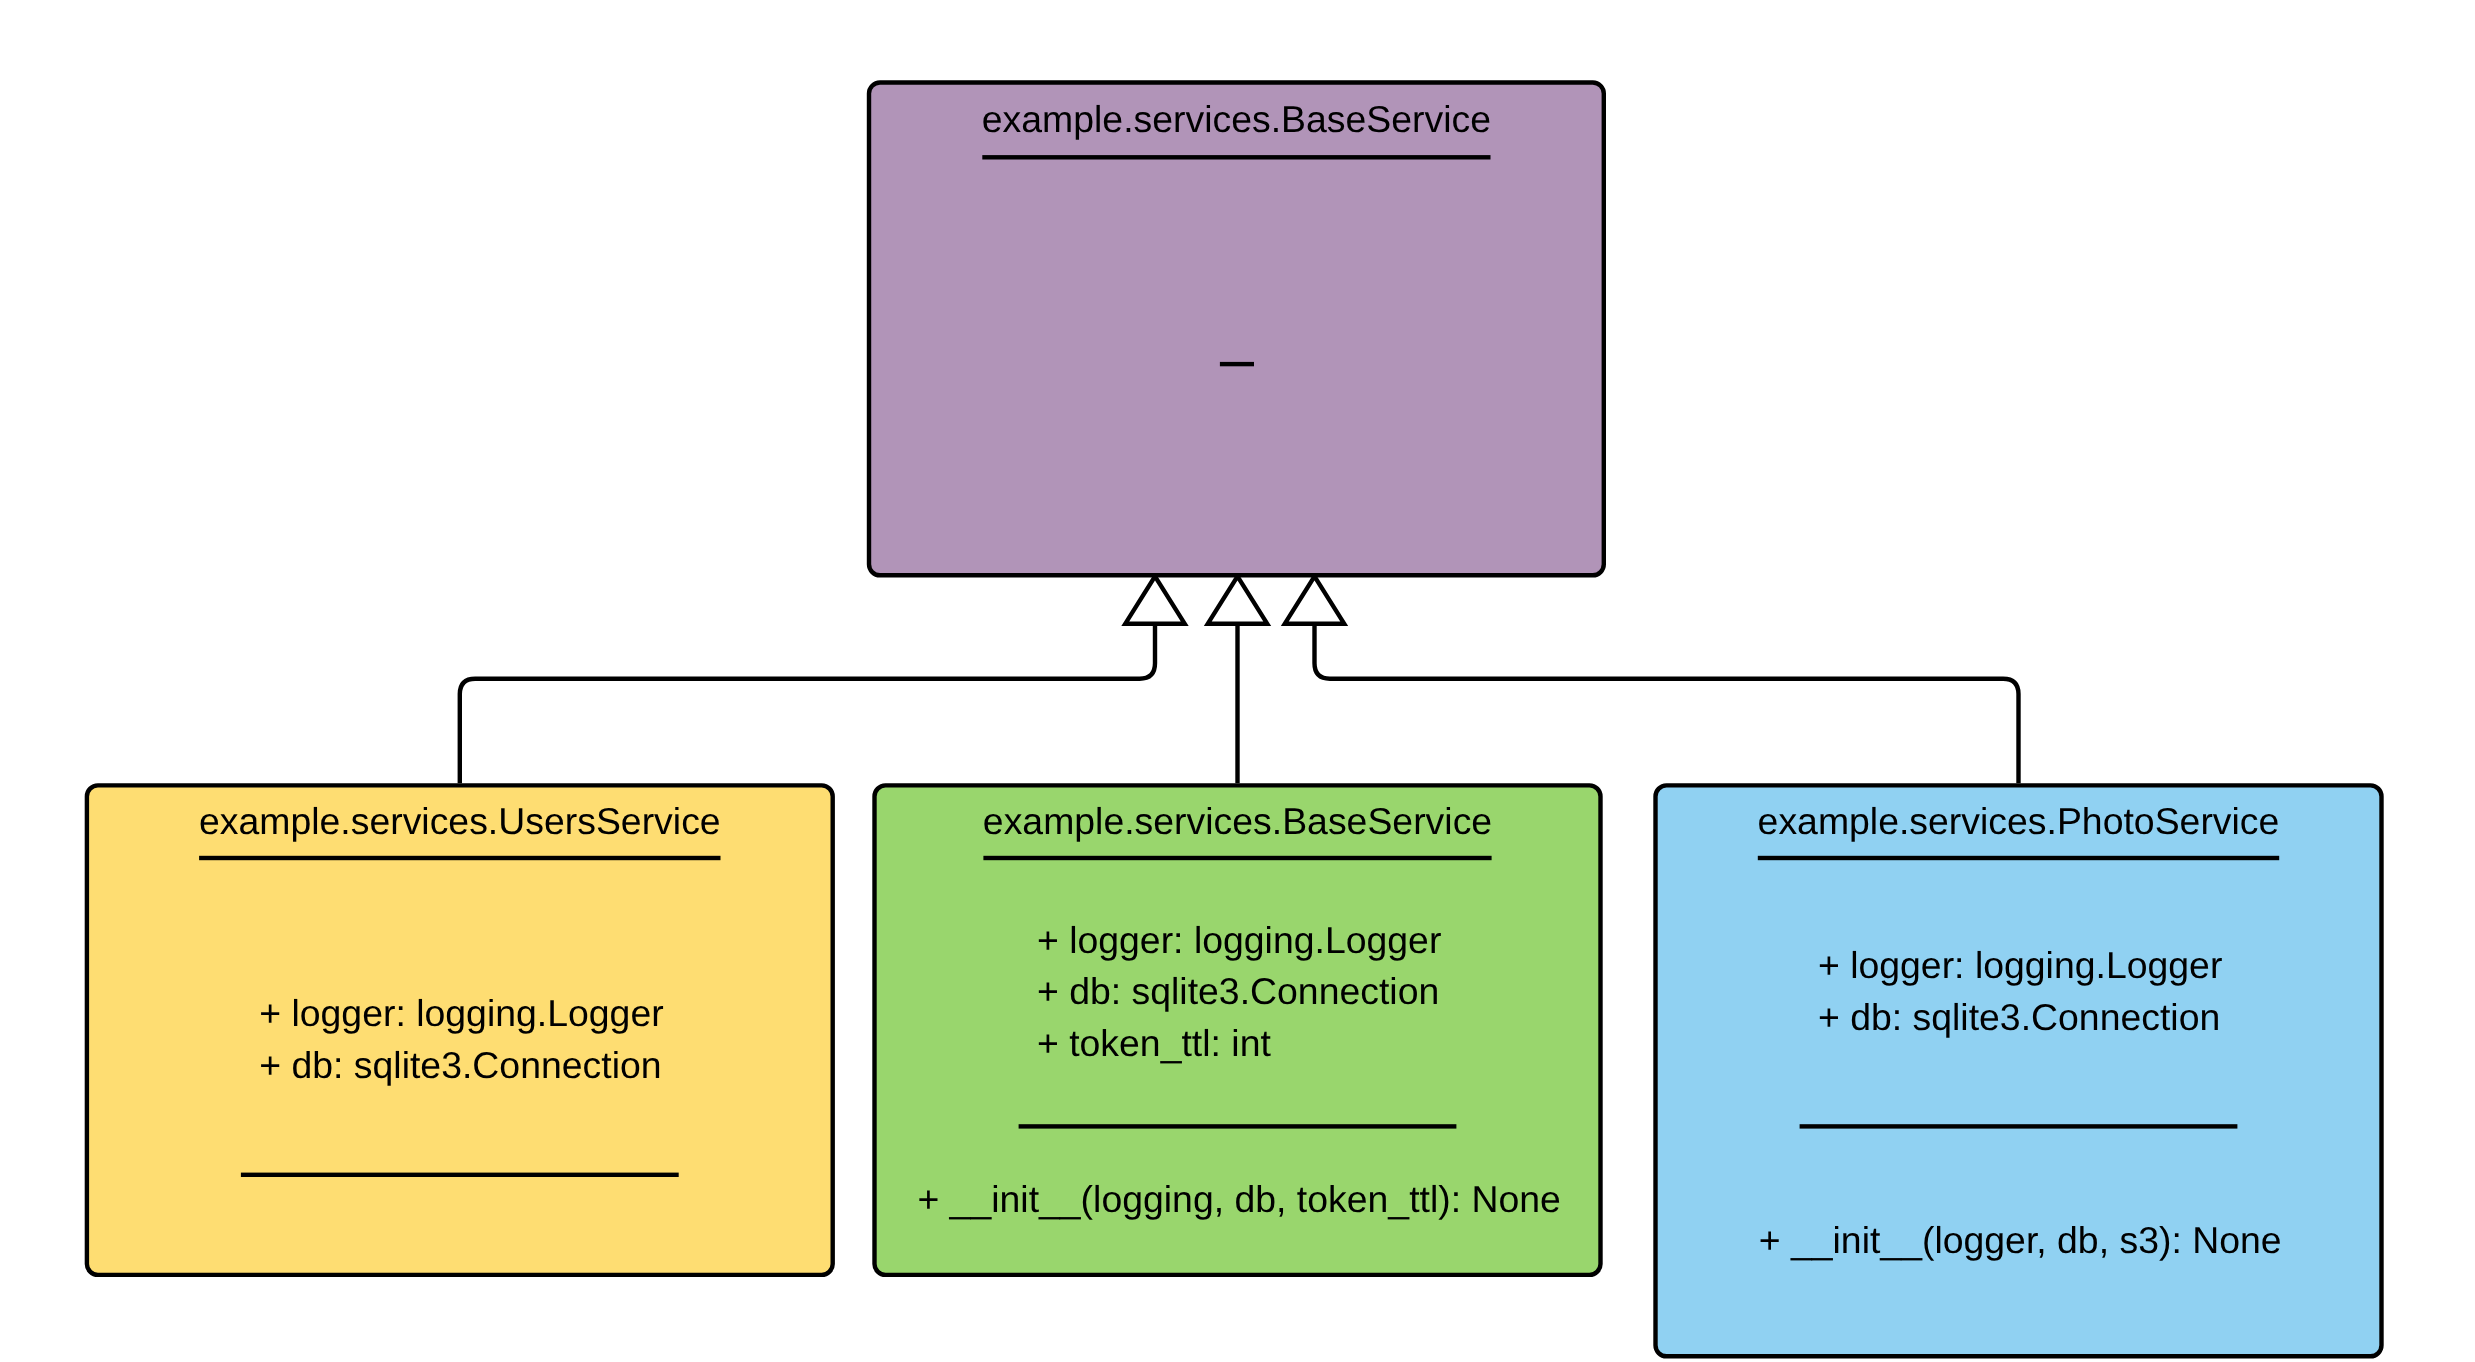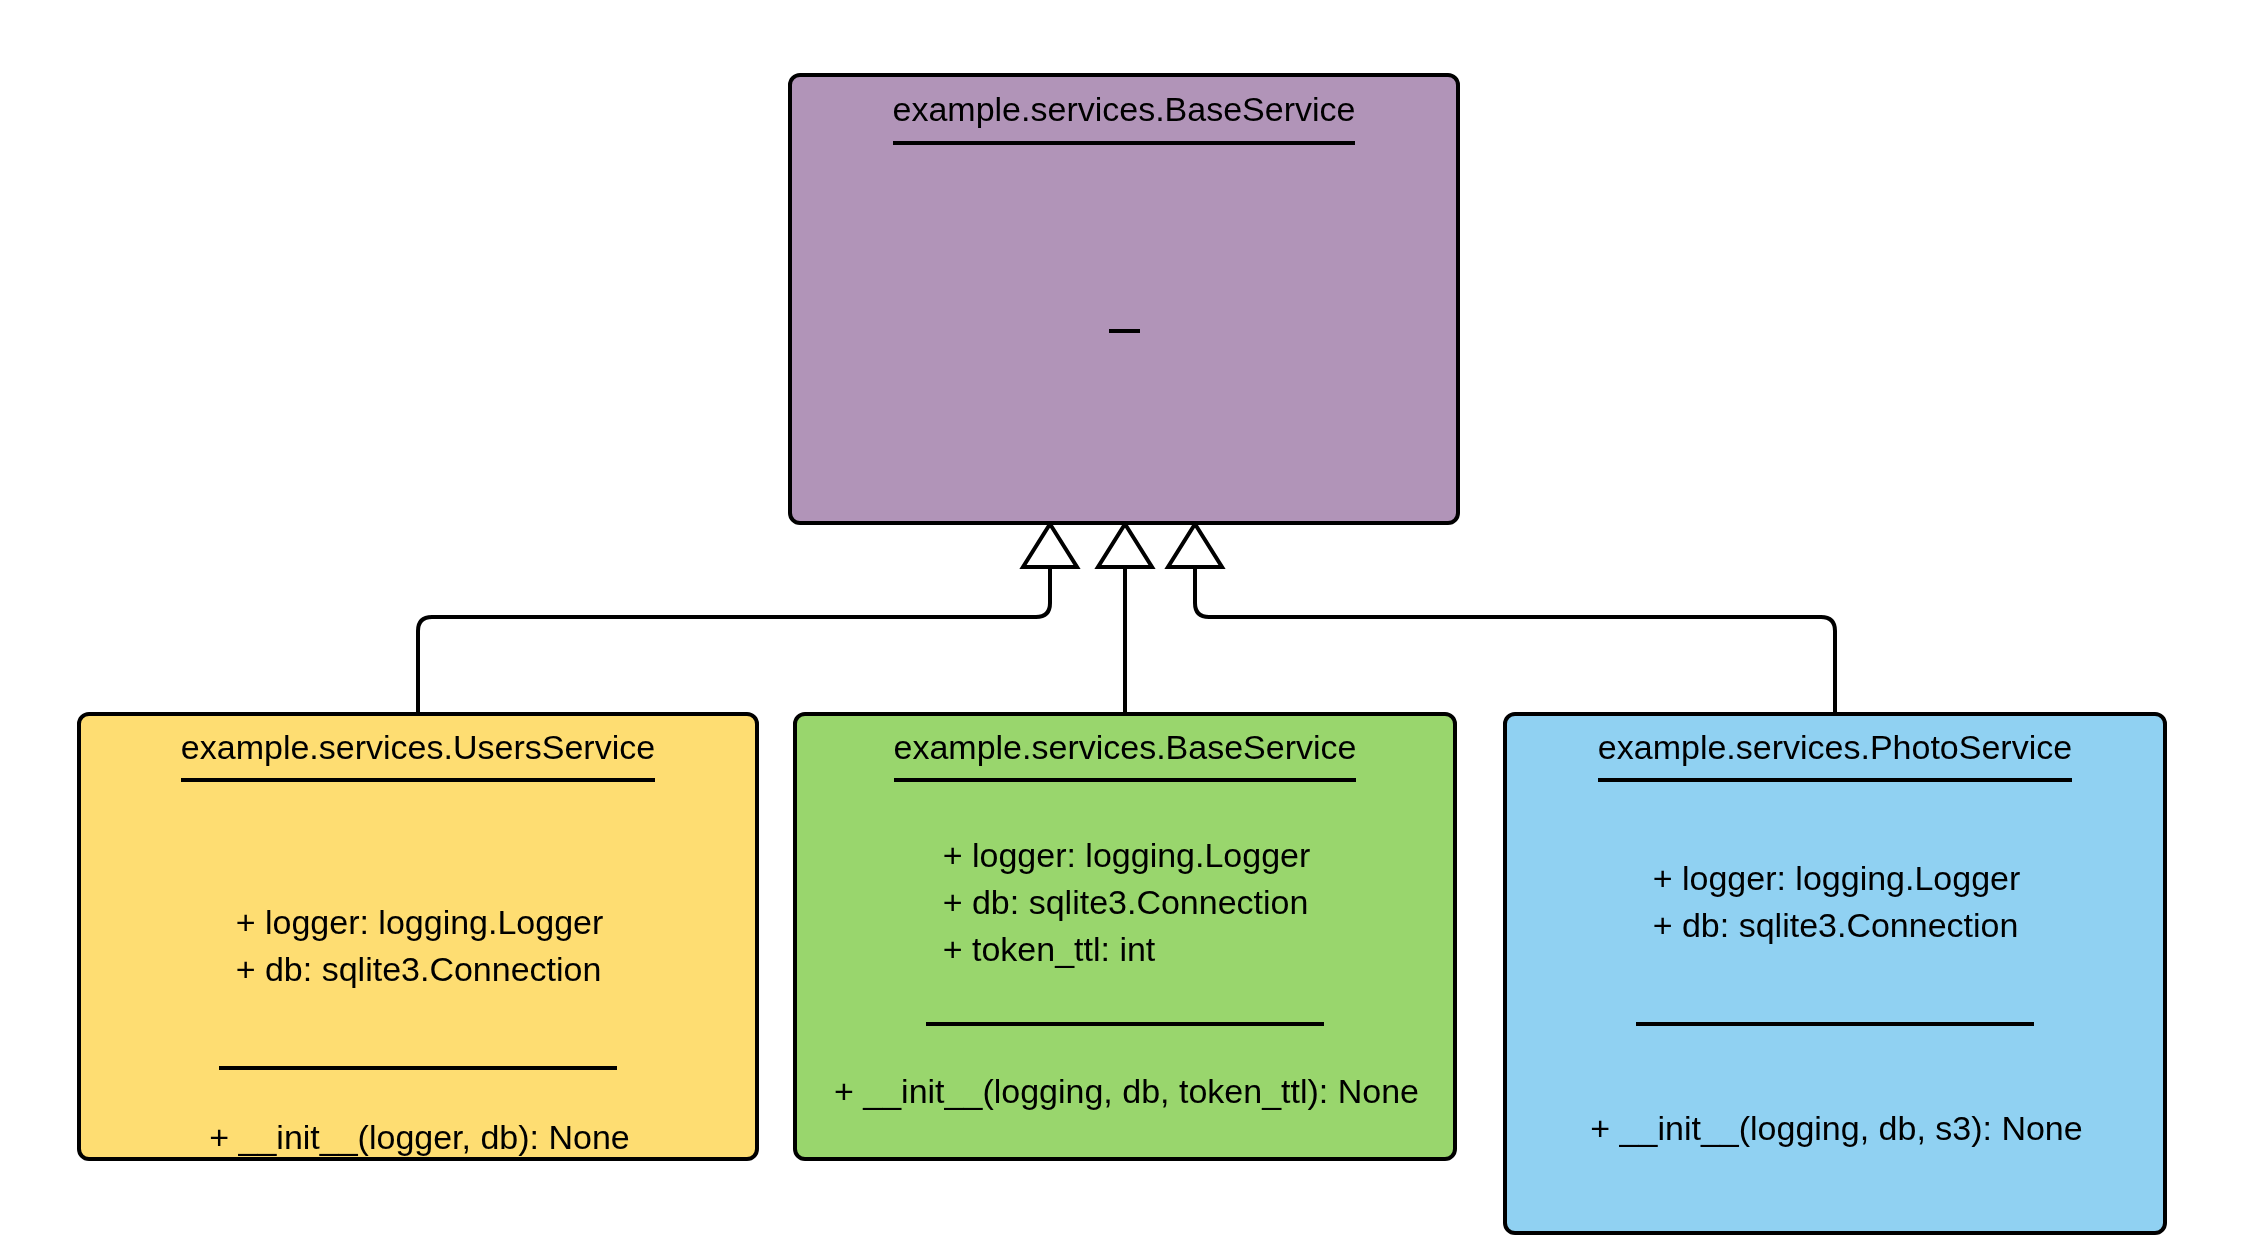--- a/index.html
+++ b/index.html
@@ -107,23 +107,20 @@
   <div class="uml-attrs"></div>
   <div class="uml-methods"></div>
 </div>
 
 <div class="uml-class" id="box-users" style="background: rgb(254, 221, 114); gap: 44px;">
   <div class="uml-header">example.services.UsersService</div>
   <div class="uml-attrs">
     <div class="uml-line">+ logger: logging.Logger</div>
     <div class="uml-line">+ db: sqlite3.Connection</div>
   </div>
-  <div class="uml-methods">
-    <div class="uml-line">+ __init__(logger, db): None</div>
-  </div>
 </div>
 
 <div class="uml-class" id="box-auth" style="background: rgb(153, 214, 109);">
   <div class="uml-header">example.services.BaseService</div>
   <div class="uml-attrs">
     <div class="uml-line">+ logger: logging.Logger</div>
     <div class="uml-line">+ db: sqlite3.Connection</div>
     <div class="uml-line">+ token_ttl: int</div>
   </div>
   <div class="uml-methods">
@@ -131,15 +128,15 @@
   </div>
 </div>
 
 <div class="uml-class" id="box-photo" style="background: rgb(144, 209, 242);">
   <div class="uml-header">example.services.PhotoService</div>
   <div class="uml-attrs">
     <div class="uml-line">+ logger: logging.Logger</div>
     <div class="uml-line">+ db: sqlite3.Connection</div>
   </div>
   <div class="uml-methods">
-    <div class="uml-line">+ __init__(logging, db, s3): None</div>
+    <div class="uml-line">+ __init__(logger, db, s3): None</div>
   </div>
 </div>
 
 </body></html>

